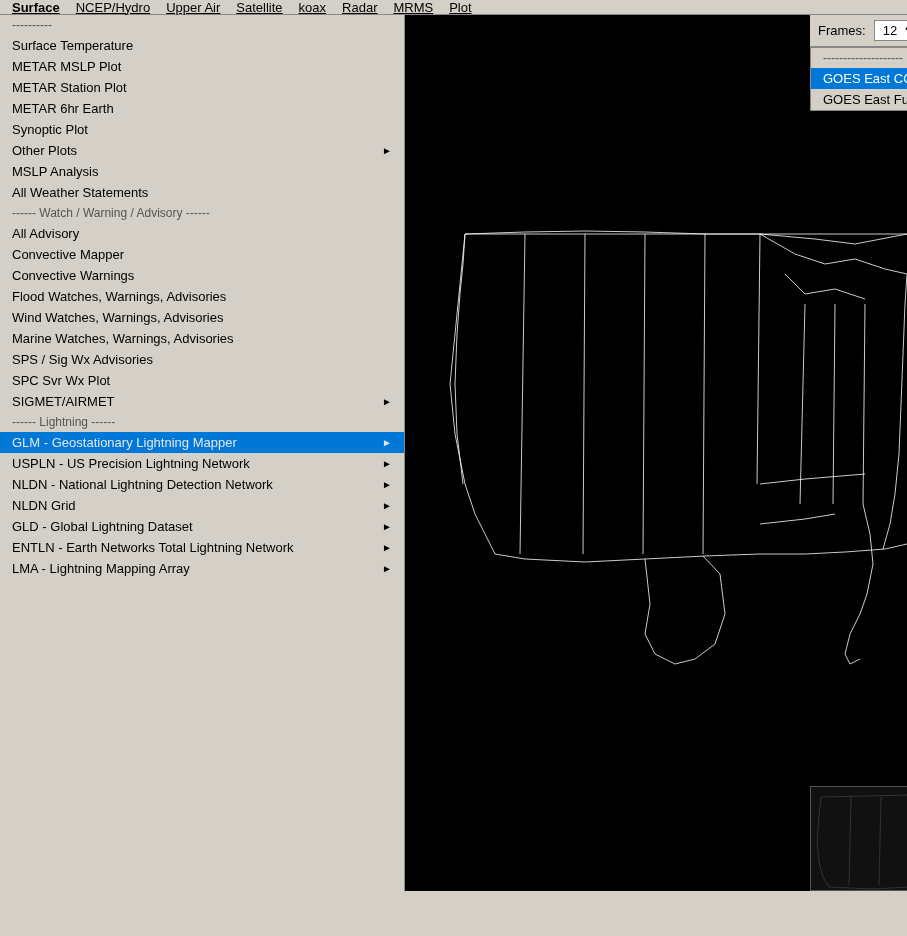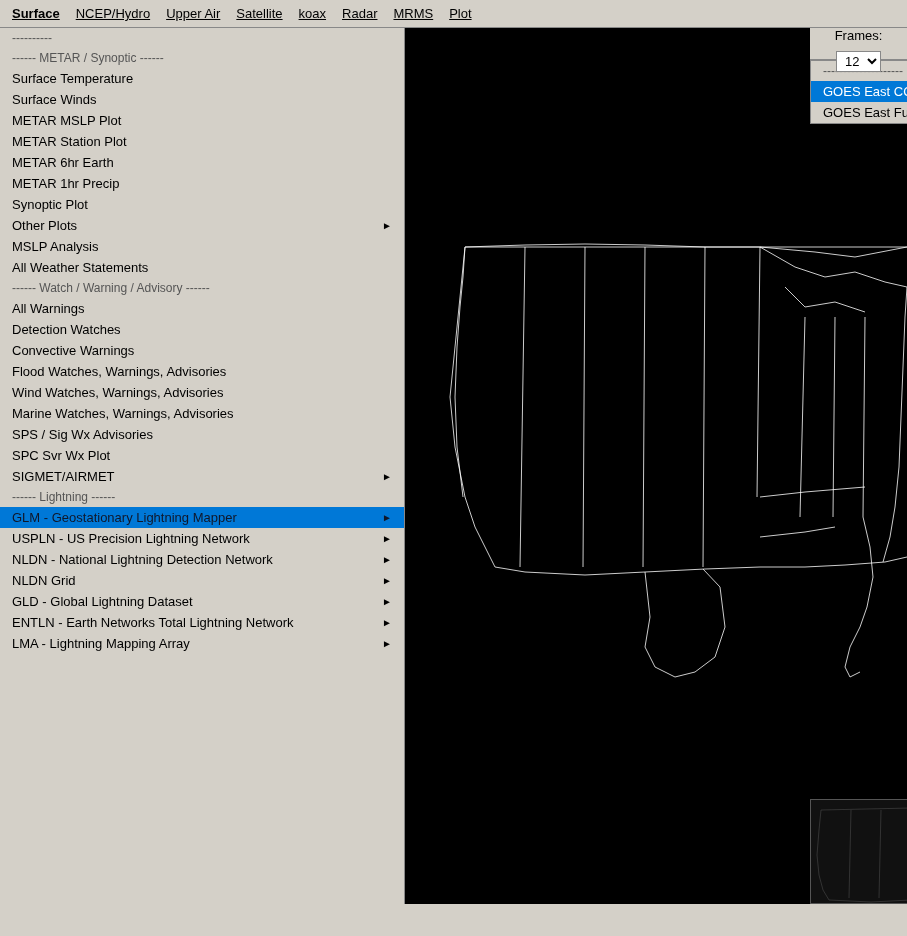--- a/index.html
+++ b/index.html
@@ -4,21 +4,21 @@
   <style>
     * { margin: 0; padding: 0; box-sizing: border-box; }
     body { font-family: sans-serif; font-size: 13px; background: #d4d0c8; width: 907px; height: 936px; overflow: hidden; }
 
     
     .menu-bar {
       display: flex;
       background: #d4d0c8;
       border-bottom: 1px solid #888;
       padding: 2px 4px;
-      height: 28px;
+      height: 15px;
       align-items: center;
     }
     .menu-bar-item {
       padding: 2px 8px;
       cursor: pointer;
       font-size: 13px;
       text-decoration: underline;
     }
 
     
@@ -39,21 +39,21 @@
 
     .menu-item {
       padding: 3px 12px;
       cursor: pointer;
       font-size: 13px;
       white-space: nowrap;
       display: flex;
       align-items: center;
       justify-content: space-between;
     }
-    .menu-item.active { background: #0078d7; color: #0f172a; }
+    .menu-item.active { background: #0078d7; color: #e5e5e5; }
     .menu-item.separator {
       color: #555;
       cursor: default;
       padding: 3px 12px;
       font-size: 12px;
     }
     .menu-item .arrow { font-size: 10px; }
 
     
     .map-area {
@@ -103,21 +103,20 @@
       left: 405px;
       right: 0;
       height: 32px;
       background: #d4d0c8;
       border-bottom: 1px solid #888;
       display: flex;
       align-items: center;
       padding: 0 8px;
       gap: 8px;
       z-index: 200;
-      flex-direction: column;
     }
     .toolbar-label { font-size: 13px; }
     .frames-select {
       font-size: 13px;
       background: #fff;
       border: 1px solid #888;
       padding: 1px 4px;
     }
     .divider-v { width: 1px; height: 20px; background: #888; margin: 0 4px; }
 
@@ -145,37 +144,34 @@
   <span class="menu-bar-item">koax</span>
   <span class="menu-bar-item">Radar</span>
   <span class="menu-bar-item">MRMS</span>
   <span class="menu-bar-item">Plot</span>
 </div>
 
 <div class="main-layout">
 
   <div class="left-panel">
     <div class="menu-item separator">----------</div>
-    <div class="menu-item separator">------ METAR / Synoptic ------</div>
     <div class="menu-item">Surface Temperature</div>
-    <div class="menu-item">Surface Winds</div>
     <div class="menu-item">METAR MSLP Plot</div>
     <div class="menu-item">METAR Station Plot</div>
     <div class="menu-item">METAR 6hr Earth</div>
-    <div class="menu-item">METAR 1hr Precip</div>
     <div class="menu-item">Synoptic Plot</div>
     <div class="menu-item">
       <span>Other Plots</span>
       <span class="arrow">►</span>
     </div>
     <div class="menu-item">MSLP Analysis</div>
     <div class="menu-item">All Weather Statements</div>
     <div class="menu-item separator">------ Watch / Warning / Advisory ------</div>
-    <div class="menu-item">All Warnings</div>
-    <div class="menu-item">Detection Watches</div>
+    <div class="menu-item">All Advisory</div>
+    <div class="menu-item">Convective Mapper</div>
     <div class="menu-item">Convective Warnings</div>
     <div class="menu-item">Flood Watches, Warnings, Advisories</div>
     <div class="menu-item">Wind Watches, Warnings, Advisories</div>
     <div class="menu-item">Marine Watches, Warnings, Advisories</div>
     <div class="menu-item">SPS / Sig Wx Advisories</div>
     <div class="menu-item">SPC Svr Wx Plot</div>
     <div class="menu-item">
       <span>SIGMET/AIRMET</span>
       <span class="arrow">►</span>
     </div>

